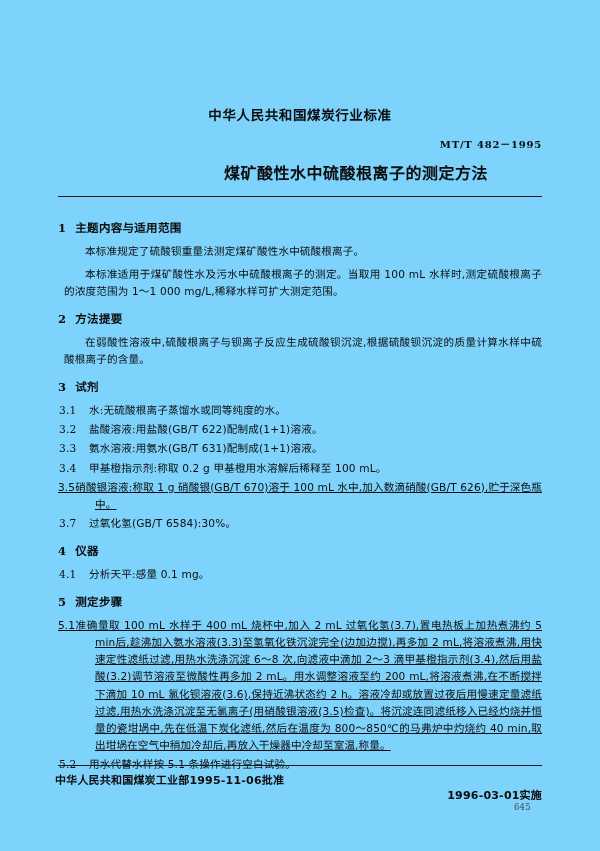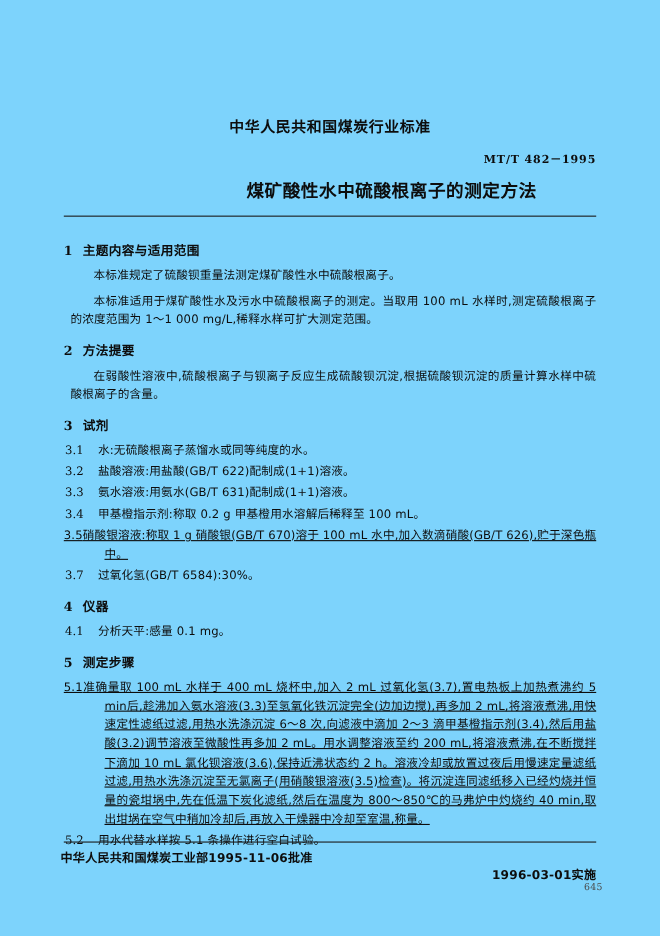--- a/index.html
+++ b/index.html
@@ -153,21 +153,21 @@
     position: absolute;
     right: 58px;
     top: 786px;
     font-size: 11px;
     font-weight: bold;
     letter-spacing: 0.2px;
     white-space: nowrap;
   }
   .page-no {
     position: absolute;
-    right: 52px;
+    right: 69px;
     top: 802px;
     font-family: "DejaVu Serif", "Liberation Serif", serif;
     font-size: 8.5px;
     color: #4a4a4a;
     letter-spacing: 0.3px;
   }
 </style>
 </head>
 <body>
 

